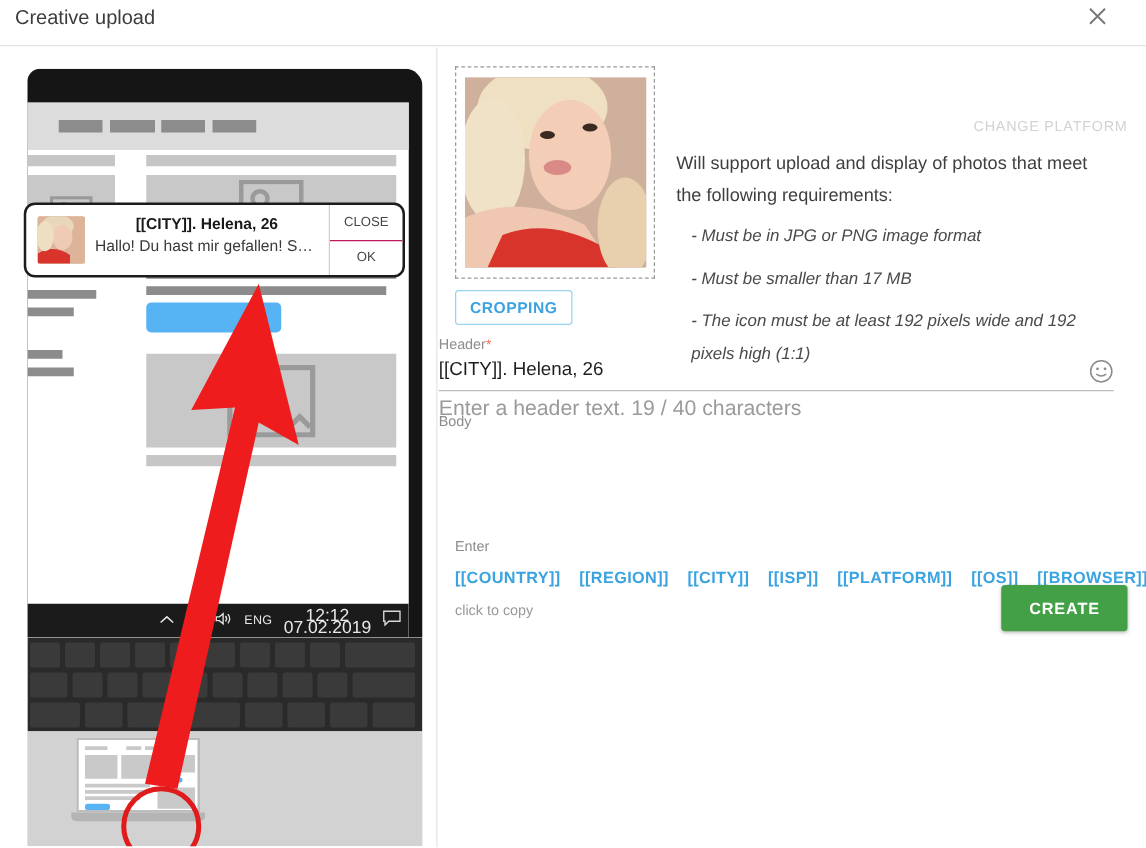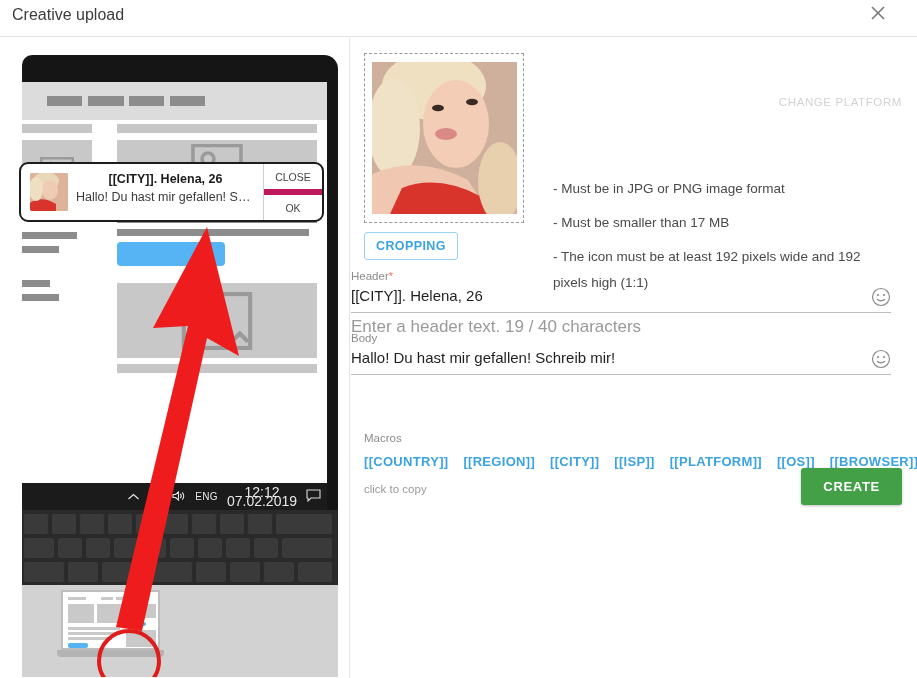--- a/index.html
+++ b/index.html
@@ -143,21 +143,21 @@
     flex: 0 0 58px;
     border-left: 1px solid #cfcfcf;
     display: flex; flex-direction: column;
   }
   .toast-actions .tact {
     flex: 1 1 50%;
     display: flex; align-items: center; justify-content: center;
     font-size: 10.5px; color: #444;
     cursor: pointer;
   }
-  .toast-actions .tact + .tact { border-top: 6px solid #be185d; }
+  .toast-actions .tact + .tact { border-top: 1px solid #be185d; }
 
   
   .arrow-svg { position: absolute; left: 0; top: 0; width: 327px; height: 622px; pointer-events: none; z-index: 7; }
 
   
   .kb-photo {
     position: absolute; left: 11px; top: 455px;
     width: 316px; height: 167px;
     background: #cfcfcf;
     overflow: hidden;
@@ -209,21 +209,21 @@
     color: #3aa3e0; font-size: 12.5px; font-weight: bold;
     letter-spacing: .4px;
     background: #fff;
     cursor: pointer;
   }
   .req-text {
     position: absolute; left: 190px; top: 80px;
     width: 350px;
     font-size: 14.5px; color: #3f3f3f; line-height: 26px;
   }
-  .req-list { position: absolute; left: 202px; top: 138px; width: 340px; }
+  .req-list { position: absolute; left: 202px; top: 138px; width: 340px; font-style: italic; }
   .req-item { font-size: 13.5px; color: #4a4a4a; line-height: 26px; margin-bottom: 8px; }
 
   .field-wrap { position: absolute; left: 0; width: 540px; }
   .field-label { font-size: 11.5px; color: #8c8c8c; }
   .req-star { color: #ff6a52; font-size: 11px; }
   .field-line {
     position: relative;
     border-bottom: 1px solid #bdbdbd;
     padding: 5px 34px 7px 0;
   }
@@ -458,20 +458,21 @@
           <ellipse cx="74" cy="72" rx="11" ry="6" fill="#d98a86"></ellipse>
           <path d="M0 112 Q46 92 96 118 L118 152 L0 152 Z" fill="#f0c7b0"></path>
           <path d="M30 126 Q66 112 108 134 L122 152 L18 152 Z" fill="#d8342c"></path>
           <ellipse cx="128" cy="120" rx="22" ry="40" fill="#e8cfae"></ellipse>
         </svg>
       </div>
     </div>
 
     <div class="crop-btn">CROPPING</div>
 
+    <div class="req-text">Will support upload and display of photos that meet the following requirements:</div>
 
     <div class="req-list">
       <div class="req-item">- Must be in JPG or PNG image format</div>
       <div class="req-item">- Must be smaller than 17 MB</div>
       <div class="req-item">- The icon must be at least 192 pixels wide and 192 pixels high (1:1)</div>
     </div>
 
     <div class="field-wrap" style="top:232px;">
       <div class="field-label">
         <span>Header</span><span class="req-star">*</span>
@@ -485,34 +486,23 @@
             <circle cx="13" cy="8" r="1.1" fill="#8a8a8a"></circle>
             <path d="M6 12.2 Q10 15.4 14 12.2" fill="none" stroke="#8a8a8a" stroke-width="1.2"></path>
           </svg>
         </span>
       </div>
       <div class="field-hint">Enter a header text. 19 / 40 characters</div>
     </div>
 
     <div class="field-wrap" style="top:294px;">
       <div class="field-label">Body</div>
-      <div class="field-line">
-        <input class="field-value" type="text" value="Hallo! Du hast mir gefallen! Schreib mir!" style="">
-        <span class="emoji-btn">
-          <svg width="20" height="20" viewBox="0 0 20 20">
-            <circle cx="10" cy="10" r="8.5" fill="none" stroke="#8a8a8a" stroke-width="1.2"></circle>
-            <circle cx="7" cy="8" r="1.1" fill="#8a8a8a"></circle>
-            <circle cx="13" cy="8" r="1.1" fill="#8a8a8a"></circle>
-            <path d="M6 12.2 Q10 15.4 14 12.2" fill="none" stroke="#8a8a8a" stroke-width="1.2"></path>
-          </svg>
-        </span>
-      </div>
-    </div>
-
-    <div class="macros-label">Macros</div>
+    </div>
+
+    <div class="macros-label">Enter</div>
     <div class="macro-row">
       <span class="macro">[[COUNTRY]]</span>
       <span class="macro">[[REGION]]</span>
       <span class="macro">[[CITY]]</span>
       <span class="macro">[[ISP]]</span>
       <span class="macro">[[PLATFORM]]</span>
       <span class="macro">[[OS]]</span>
       <span class="macro">[[BROWSER]]</span>
     </div>
     <div class="copy-hint">click to copy</div>

